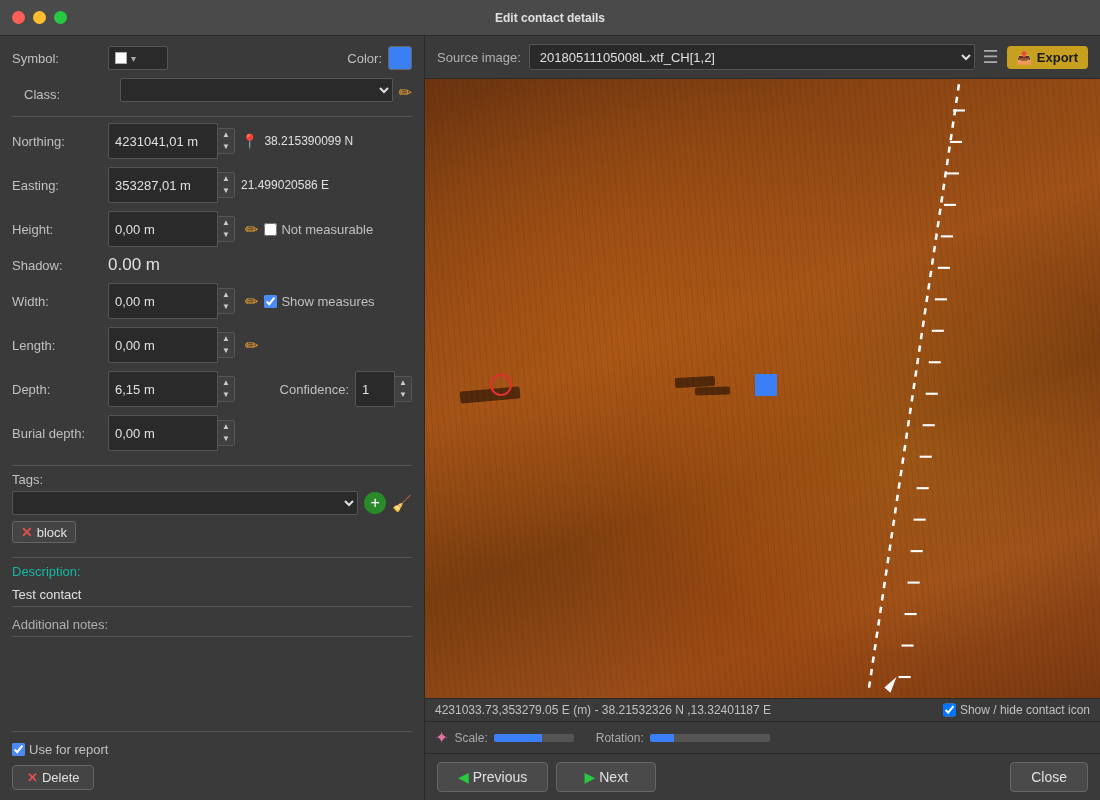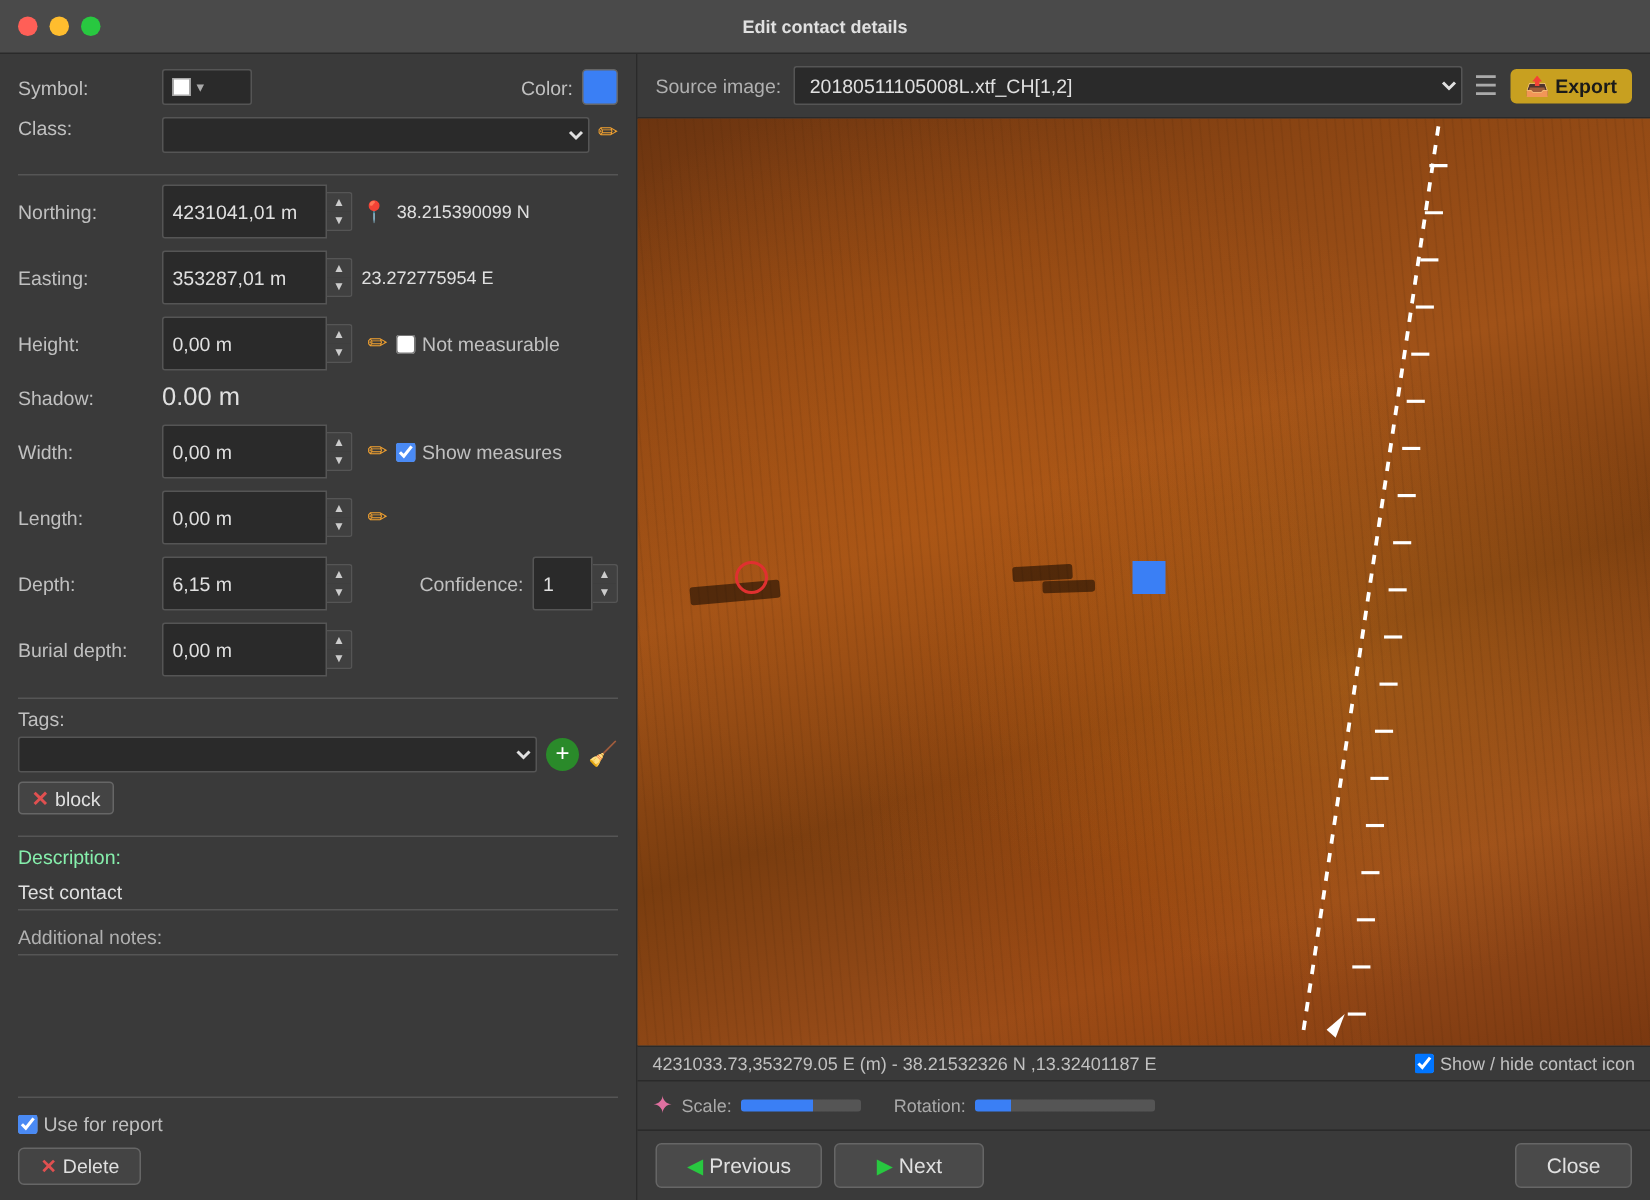--- a/index.html
+++ b/index.html
@@ -150,23 +150,24 @@
       background: #fff;
       border: 1px solid #aaa;
     }
     .dropdown-arrow {
       color: #aaa;
       font-size: 10px;
     }
 
     .class-row {
       display: flex;
-      align-items: flex-start;
+      align-items: flex-end;
       gap: 6px;
       margin-bottom: 8px;
+      margin-left: 12px;
     }
     .class-select {
       flex: 1;
       background: #2a2a2a;
       border: 1px solid #555;
       color: #e0e0e0;
       font-size: 13px;
       padding: 2px 6px;
       height: 24px;
       border-radius: 2px;
@@ -260,21 +261,21 @@
       font-size: 13px;
     }
     .tag-chip-x {
       color: #e05050;
       cursor: pointer;
       font-size: 14px;
       font-weight: bold;
     }
 
     .section-label {
-      color: #86efac;
+      color: #14b8a6;
       font-size: 13px;
       margin-bottom: 4px;
     }
 
     .description-text {
       color: #e0e0e0;
       font-size: 13px;
       padding: 4px 0;
       border-bottom: 1px solid #555;
     }
@@ -577,21 +578,21 @@
 
     <div class="form-row">
       <span class="form-label">Easting:</span>
       <div class="input-with-spinner">
         <input type="text" value="353287,01 m" style="">
         <div class="spinner-btns">
           <button class="spinner-btn">▲</button>
           <button class="spinner-btn">▼</button>
         </div>
       </div>
-      <span class="coords-value">23.272775954 E</span>
+      <span class="coords-value">21.499020586 E</span>
     </div>
 
     <div class="form-row">
       <span class="form-label">Height:</span>
       <div class="input-with-spinner">
         <input type="text" value="0,00 m" style="">
         <div class="spinner-btns">
           <button class="spinner-btn">▲</button>
           <button class="spinner-btn">▼</button>
         </div>

